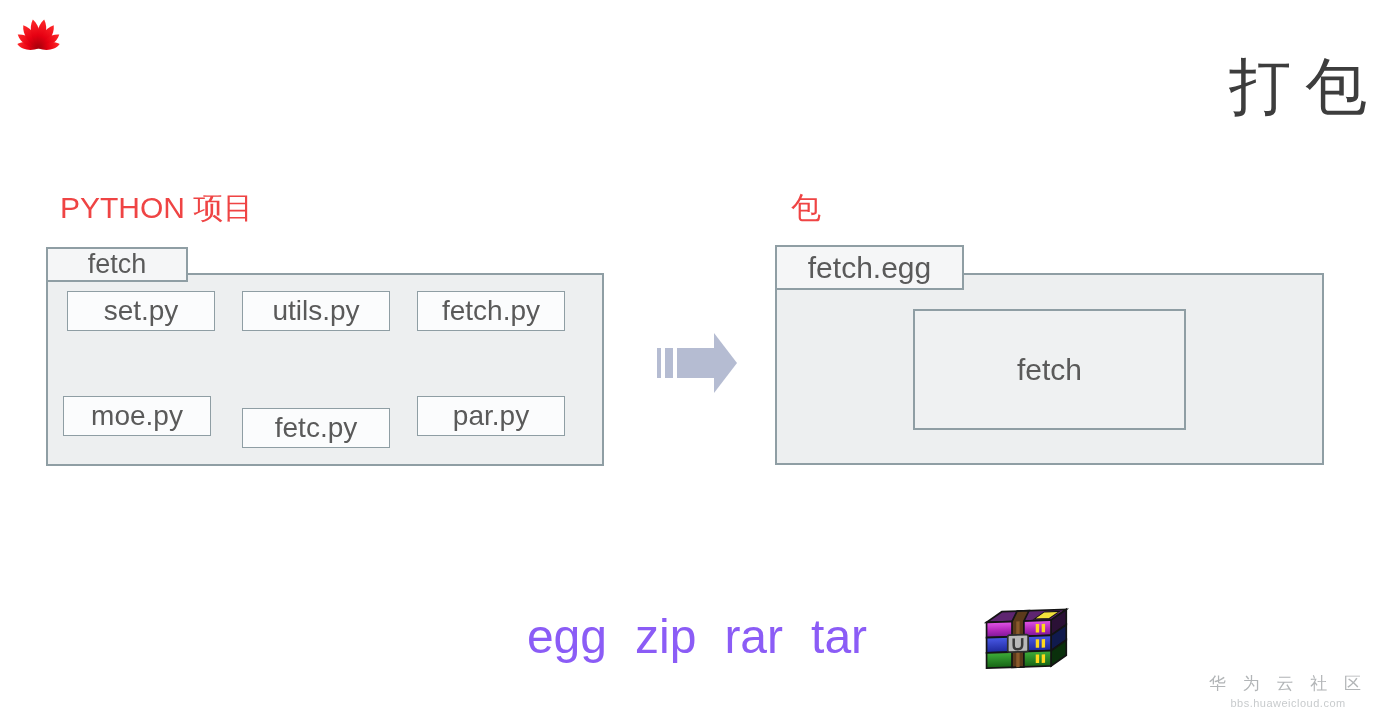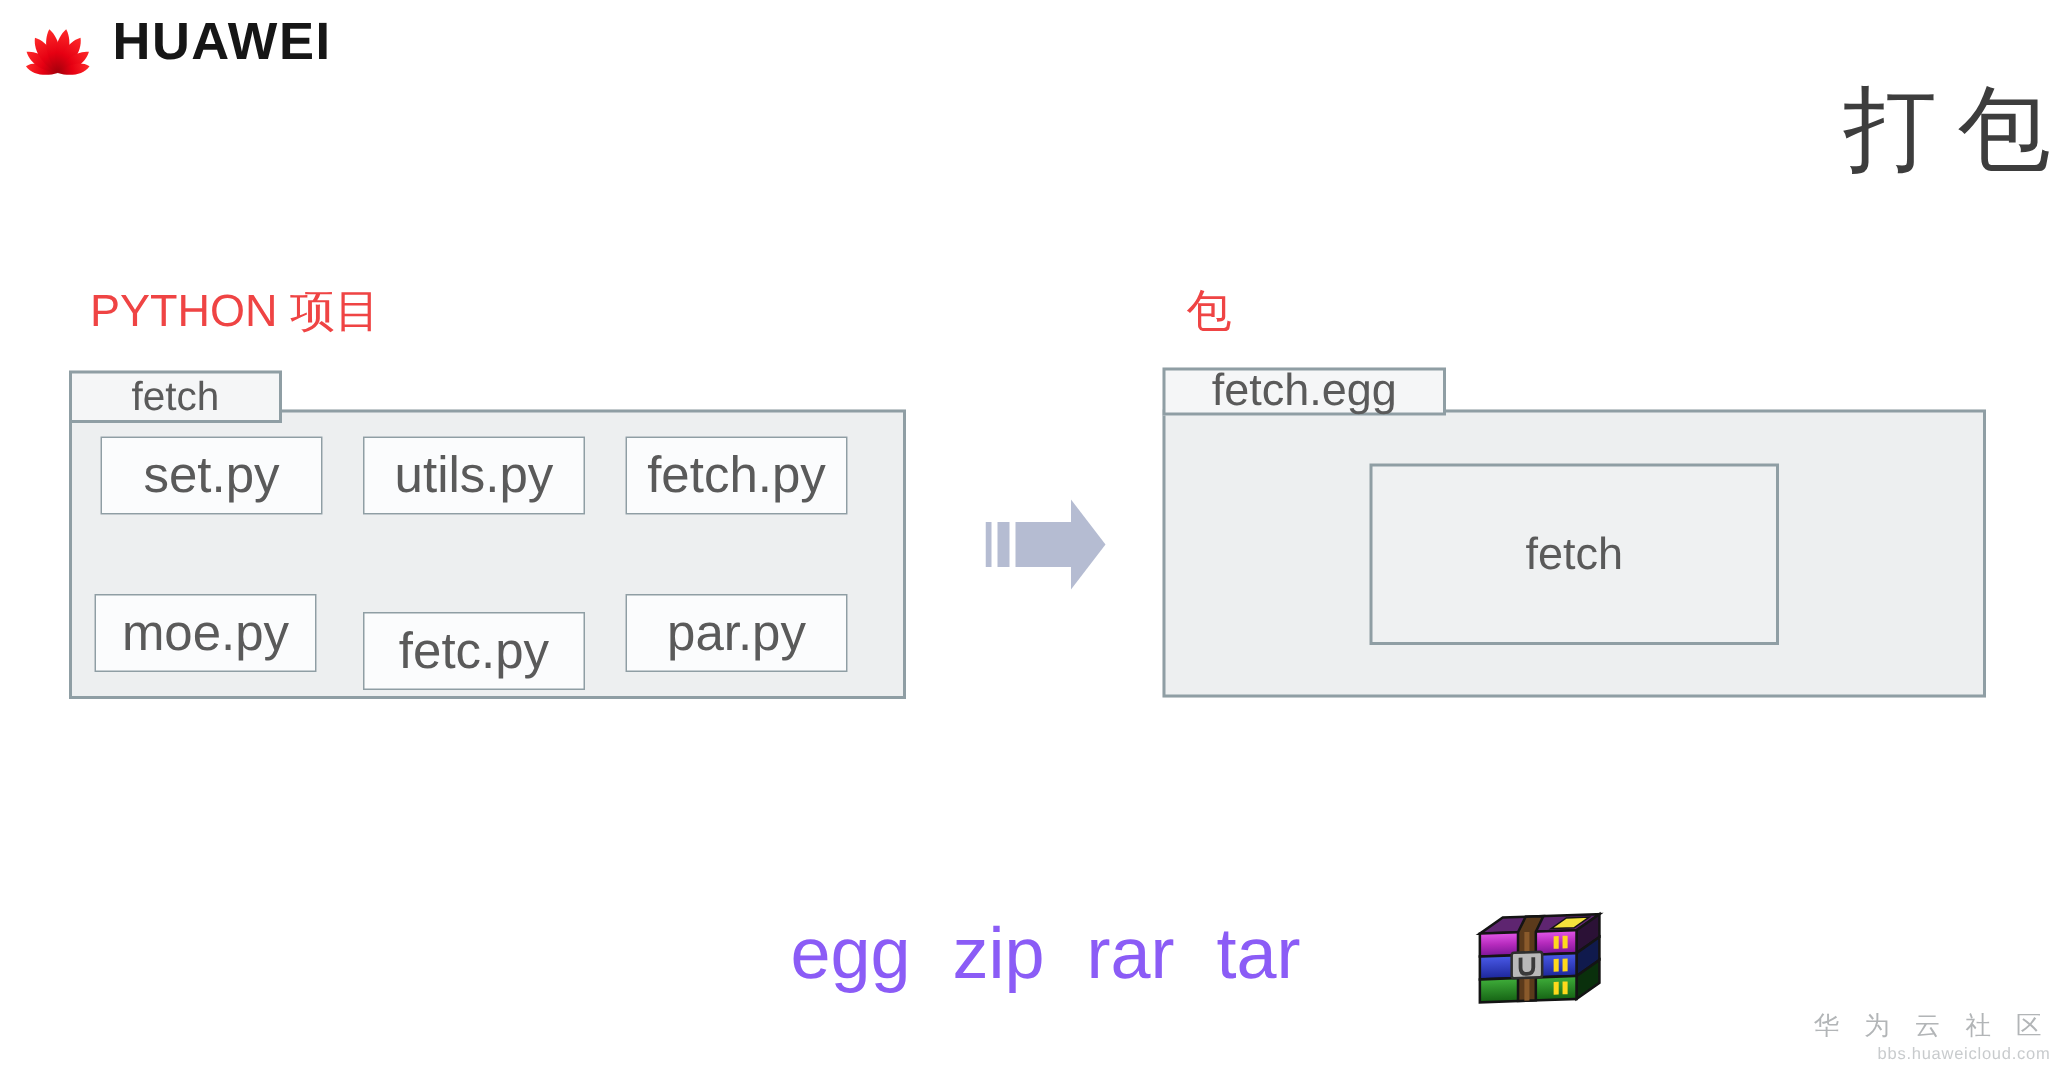--- a/index.html
+++ b/index.html
@@ -46,29 +46,29 @@
 
   .folder-tab {
     position: absolute;
     background: #f5f6f7;
     border: 2px solid #8f9ea4;
     display: flex; align-items: center; justify-content: center;
     color: #5a5a5a;
     z-index: 2;
   }
   .left-tab  { left: 46px;  top: 247px; width: 142px; height: 35px; font-size: 27px; }
-  .right-tab { left: 775px; top: 245px; width: 189px; height: 32px; font-size: 30px; }
+  .right-tab { left: 775px; top: 245px; width: 189px; height: 45px; font-size: 30px; }
 
   .file-box {
     position: absolute;
-    width: 148px; height: 52px;
+    width: 148px; height: 40px;
     background: #fbfcfd;
     border: 1.5px solid #8f9ea4;
     display: flex; align-items: center; justify-content: center;
-    font-size: 34px; color: #5a5a5a;
+    font-size: 28px; color: #5a5a5a;
     z-index: 2;
   }
   .f1 { left: 67px;  top: 291px; } .f2 { left: 242px; top: 291px; text-align: right; } .f3 { left: 417px; top: 291px; }
   .f4 { left: 63px;  top: 396px; } .f5 { left: 242px; top: 408px; } .f6 { left: 417px; top: 396px; }
 
   .inner-box {
     position: absolute;
     left: 913px; top: 309px; width: 273px; height: 121px;
     background: #eff1f2;
     border: 2px solid #8f9ea4;
@@ -85,21 +85,21 @@
     position: absolute; left: 347px; top: 604px; width: 700px;
     text-align: center;
     font-size: 48px; color: #8b5cf6; line-height: 66px;
     white-space: nowrap;
   }
   .formats span { display: inline-block; margin: 0 14px; }
 
   .winrar { position: absolute; left: 973px; top: 599px; }
 
   
-  .watermark { position: absolute; right: 14px; bottom: 10px; text-align: right; }
+  .watermark { position: absolute; right: 14px; bottom: 10px; text-align: center; }
   .watermark .l1 { font-size: 17px; letter-spacing: 6px; color: #b2b5b7; }
   .watermark .l2 { font-size: 11px; color: #c8cbcd; margin-top: 2px; letter-spacing: 0.5px; }
 </style>
 </head>
 <body>
 
 <div class="slide">
 
   <div class="logo">
     <svg viewBox="0 0 100 82" aria-hidden="true">
@@ -114,21 +114,20 @@
         <path transform="rotate(-78)" d="M0,0 C-7,-12 -9,-28 0,-38 C9,-28 7,-12 0,0 Z" fill="url(#hred)"></path>
         <path transform="rotate(-56)" d="M0,0 C-8,-14 -10,-32 0,-44 C10,-32 8,-14 0,0 Z" fill="url(#hred)"></path>
         <path transform="rotate(-33)" d="M0,0 C-9,-15 -11,-36 0,-49 C11,-36 9,-15 0,0 Z" fill="url(#hred)"></path>
         <path transform="rotate(-11)" d="M0,0 C-9,-16 -11,-38 0,-52 C11,-38 9,-16 0,0 Z" fill="url(#hred)"></path>
         <path transform="rotate(11)" d="M0,0 C-9,-16 -11,-38 0,-52 C11,-38 9,-16 0,0 Z" fill="url(#hred)"></path>
         <path transform="rotate(33)" d="M0,0 C-9,-15 -11,-36 0,-49 C11,-36 9,-15 0,0 Z" fill="url(#hred)"></path>
         <path transform="rotate(56)" d="M0,0 C-8,-14 -10,-32 0,-44 C10,-32 8,-14 0,0 Z" fill="url(#hred)"></path>
         <path transform="rotate(78)" d="M0,0 C-7,-12 -9,-28 0,-38 C9,-28 7,-12 0,0 Z" fill="url(#hred)"></path>
       </g>
     </svg>
-    <span class="logo-text">HUAWEI</span>
   </div>
 
   <div class="title">打包</div>
 
   <div class="panel-label left-label">PYTHON 项目</div>
   <div class="folder-body left-body"></div>
   <div class="folder-tab left-tab">
     <span>fetch</span>
   </div>
   <div class="file-box f1">set.py</div>

